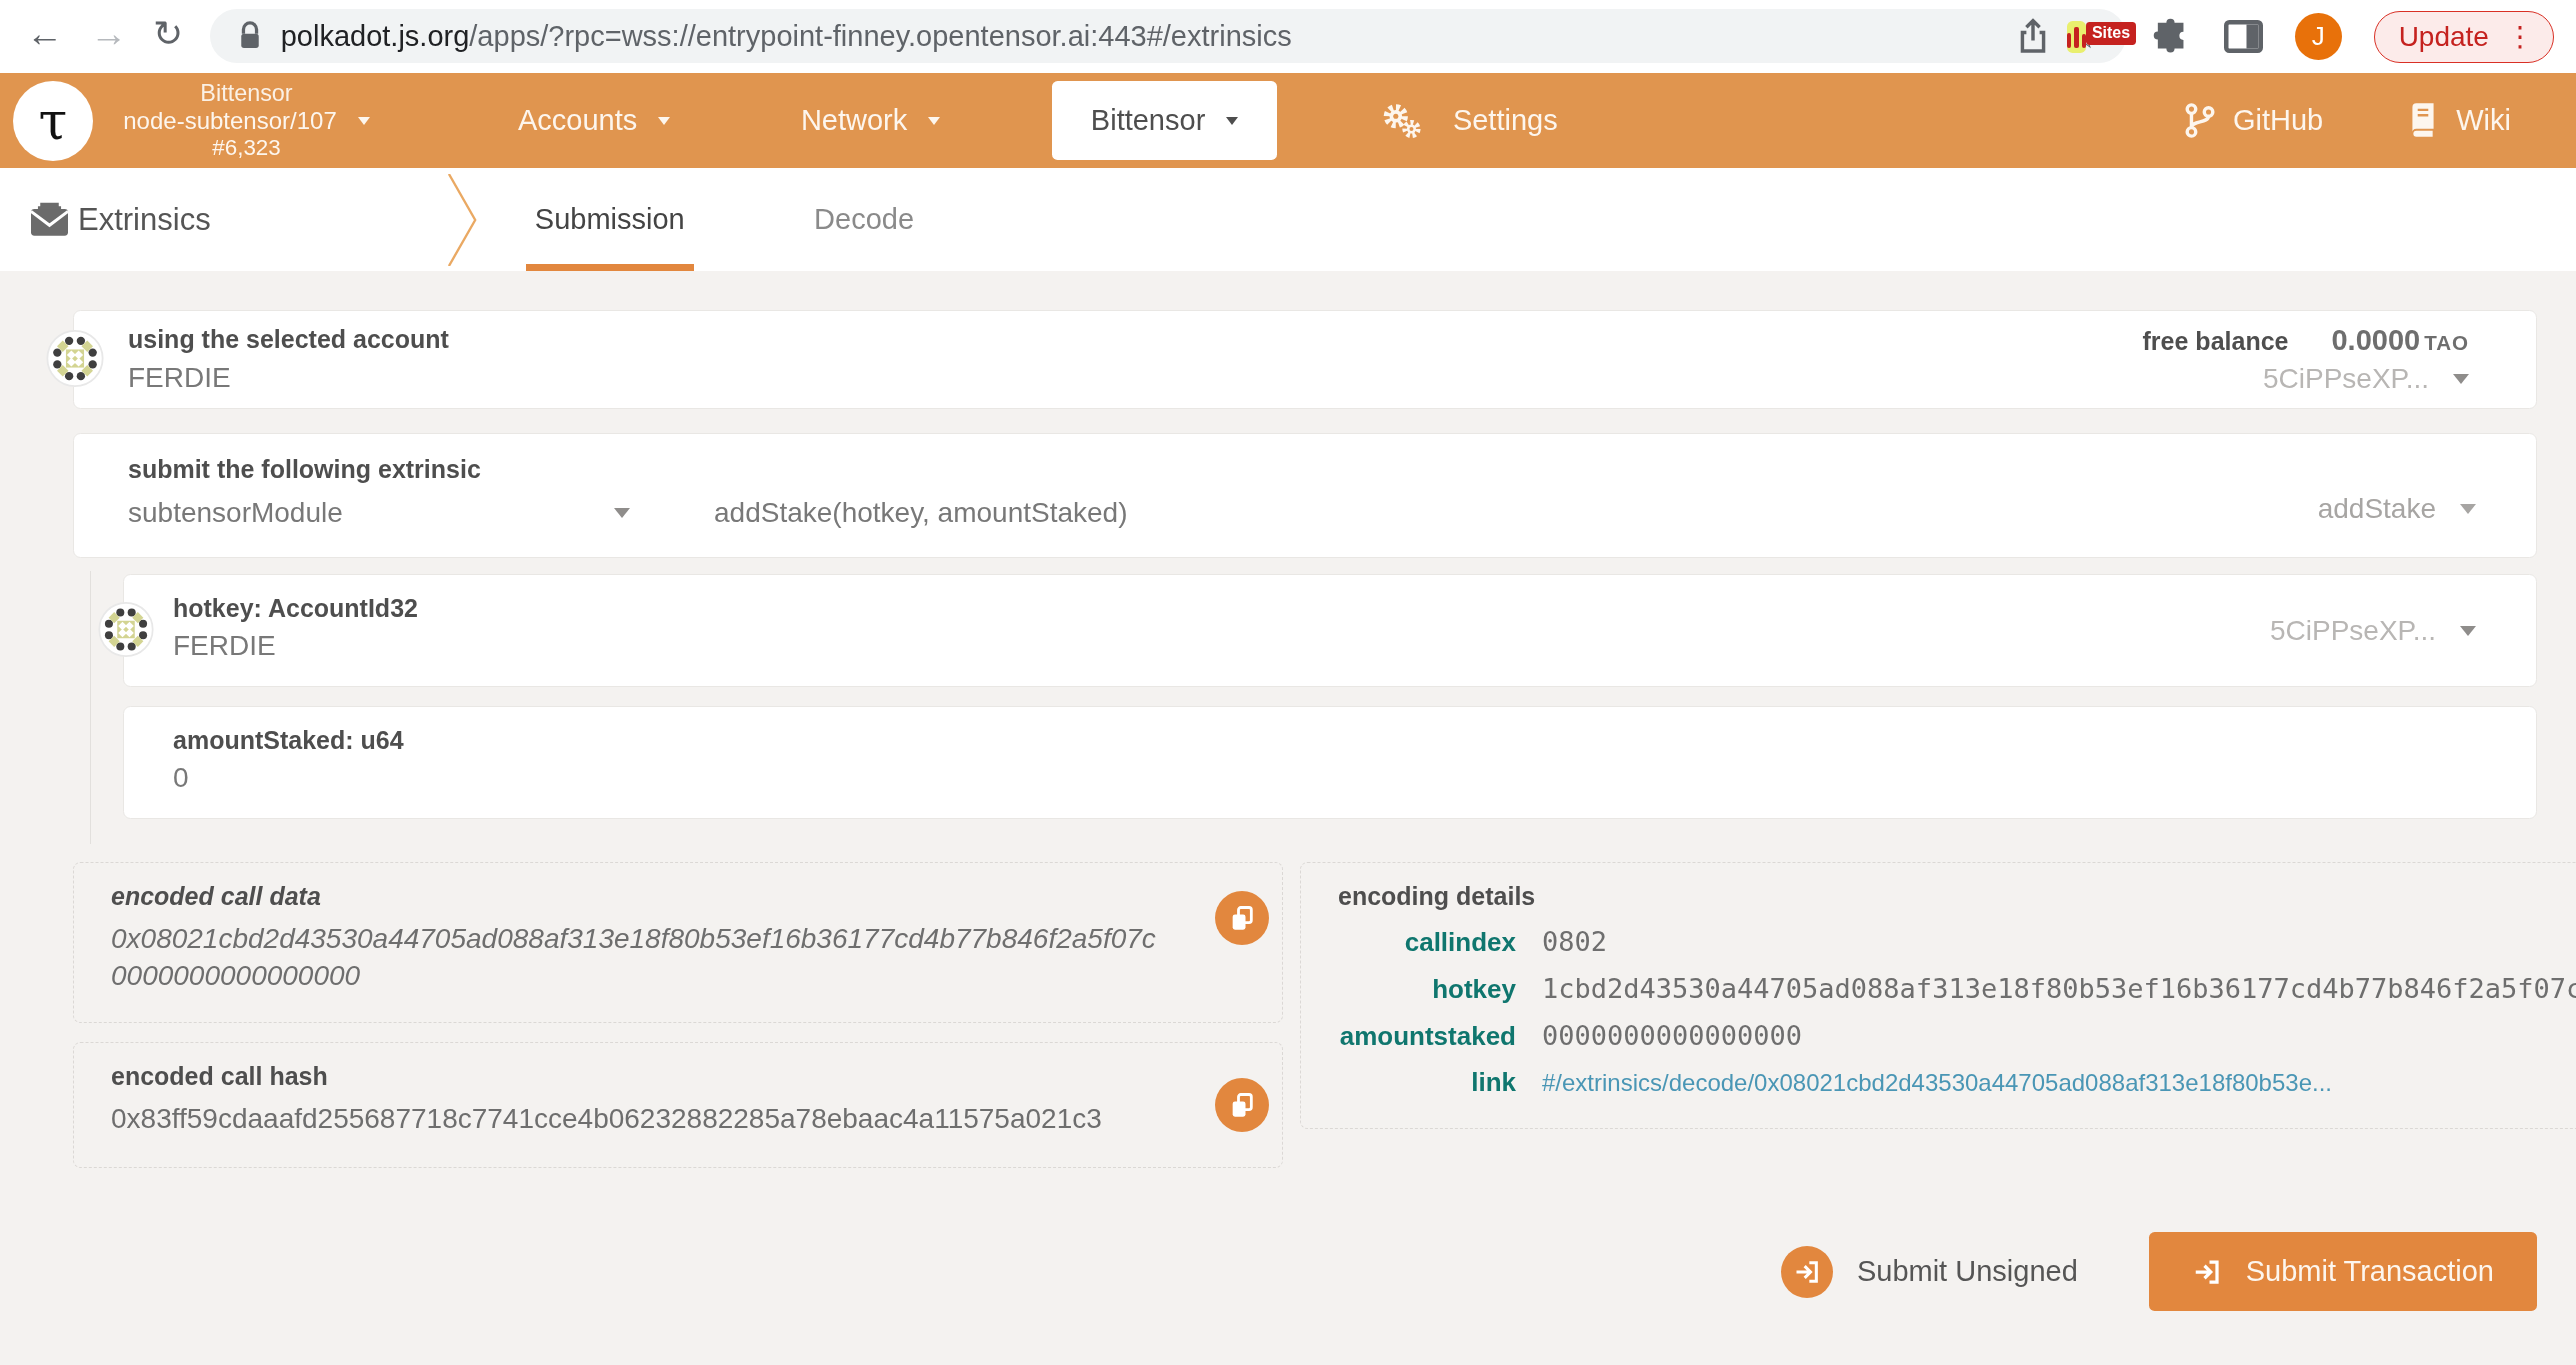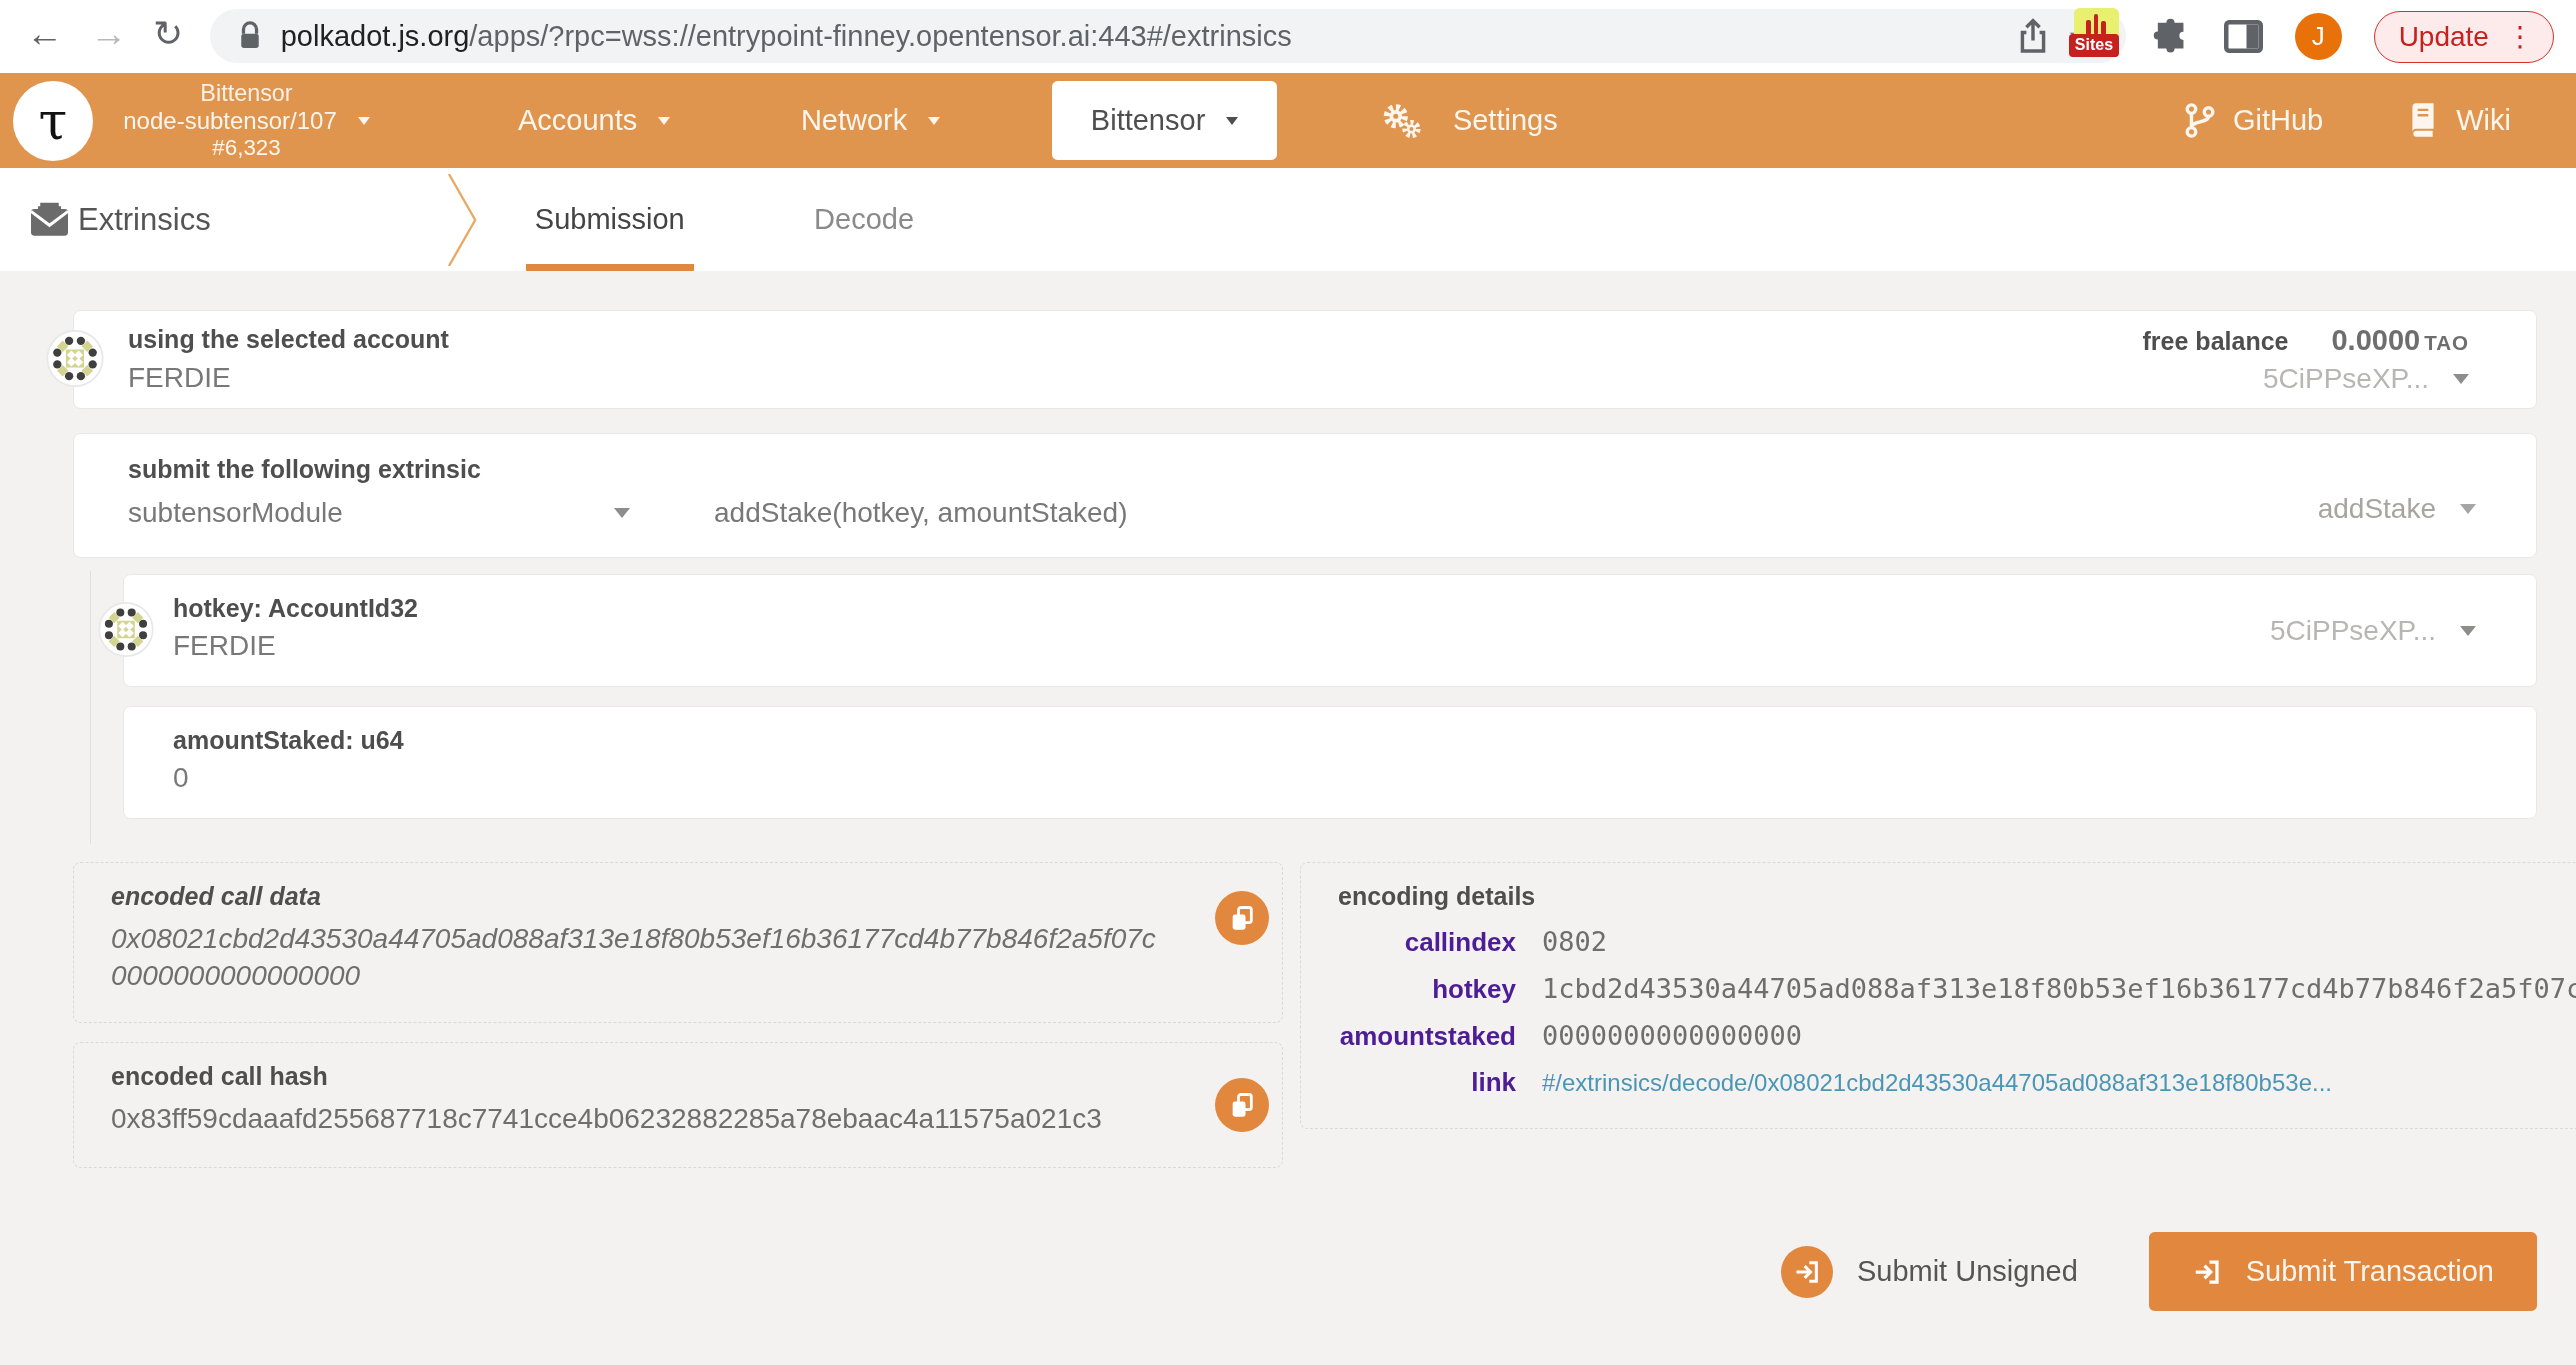--- a/index.html
+++ b/index.html
@@ -19,21 +19,21 @@
   .nav-glyph.reload { left: 153px; font-size: 36px; }
   .urlbar {
     position: absolute; left: 210px; top: 9.4px; width: 1916px; height: 54px;
     background: #f1f3f4; border-radius: 27px; display: flex; align-items: center;
     padding: 0 28px; gap: 18.7px;
   }
   .url-text { font-size: 29px; color: #202124; white-space: nowrap; }
   .url-text .path { color: #5f6368; }
   .urlbar .spacer { flex: 1; }
   .chrome-right { position: absolute; right: 0; top: 0; height: 73px; display: flex; align-items: center; gap: 32px; padding-right: 22.4px; }
-  .ext-sites { width: 52px; height: 58px; display: flex; flex-direction: column; align-items: flex-end; }
+  .ext-sites { width: 52px; height: 58px; display: flex; flex-direction: row; align-items: center; }
   .ext-sites .hand { width: 45px; height: 32px; background: #e9ef6e; border-radius: 5.6px; display: flex; align-items: flex-end; justify-content: center; gap: 2.8px; padding-bottom: 4.7px; }
   .ext-sites .hand i { width: 4.7px; background: #c5221f; border-radius: 1.9px; display: block; }
   .ext-sites .tag { margin-top: -5.6px; background: #c5221f; color: #fff; font-size: 16px; padding: 1.9px 5.6px 2.8px; border-radius: 3.7px; font-weight: bold; }
   .avatar { width: 47px; height: 47px; border-radius: 50%; background: #e8710a; color: #fff; font-size: 26px; display: flex; align-items: center; justify-content: center; }
   .update-pill { display: flex; align-items: center; gap: 17px; border: 1.9px solid #d93025; background: #fcebea; color: #c5221f; border-radius: 28px; height: 52px; padding: 0 18.7px 0 24px; font-size: 28px; }
   .update-pill .dots { font-size: 28px; line-height: 1; }
   .star { font-size: 34px; color: #5f6368; }
 
   
   .header { height: 95px; background: #e0954f; display: flex; align-items: center; color: #fdf6ee; }
@@ -94,21 +94,21 @@
   .dashed-card { border: 1.9px dashed #dbd8d5; border-radius: 7.5px; position: relative; }
   .calldata-card { padding: 18.7px 122px 28px 37px; margin-bottom: 18.7px; font-style: italic; }
   .hex-text { font-size: 28px; color: #6e6e6e; line-height: 37px; word-break: break-all; margin-top: 9.4px; }
   .copy-btn { position: absolute; right: 13px; width: 54px; height: 54px; border-radius: 50%; background: #e2873e; display: flex; align-items: center; justify-content: center; cursor: pointer; }
   .copy-btn.cd { top: 28px; }
   .copy-btn.ch { top: 50%; transform: translateY(-50%); }
   .callhash-card { padding: 18.7px 122px 30px 37px; }
 
   .details-card { flex: 1; padding: 18.7px 37px 30px 37px; }
   .drow { display: flex; align-items: baseline; margin-top: 15px; }
-  .dlabel { width: 178px; flex-shrink: 0; text-align: right; font-size: 26px; font-weight: bold; color: #4c1d95; }
+  .dlabel { width: 178px; flex-shrink: 0; text-align: right; font-size: 26px; font-weight: bold; color: #0f766e; }
   .dvalue { margin-left: 26px; font-family: "DejaVu Sans Mono", monospace; font-size: 27px; color: #6e6e6e; white-space: nowrap; }
   .dvalue.link { font-family: "Liberation Sans", sans-serif; color: #4a96b5; font-size: 24px; overflow: hidden; text-overflow: ellipsis; max-width: 991px; cursor: pointer; }
 
   .actions { display: flex; justify-content: flex-end; align-items: center; gap: 71px; margin-top: 64px; }
   .unsigned-btn { display: flex; align-items: center; gap: 24px; color: #555; font-size: 29px; cursor: pointer; }
   .icon-circle { width: 52px; height: 52px; border-radius: 50%; background: #e2873e; display: flex; align-items: center; justify-content: center; }
   .submit-btn { display: flex; align-items: center; gap: 24px; background: #e2873e; color: #fdf6ee; font-size: 29px; height: 79px; padding: 0 43px; border-radius: 5.6px; cursor: pointer; }
 
   .note { text-align: right; padding-right: 30px; margin-top: 49px; font-size: 37px; color: #f0564a; }
 </style>

